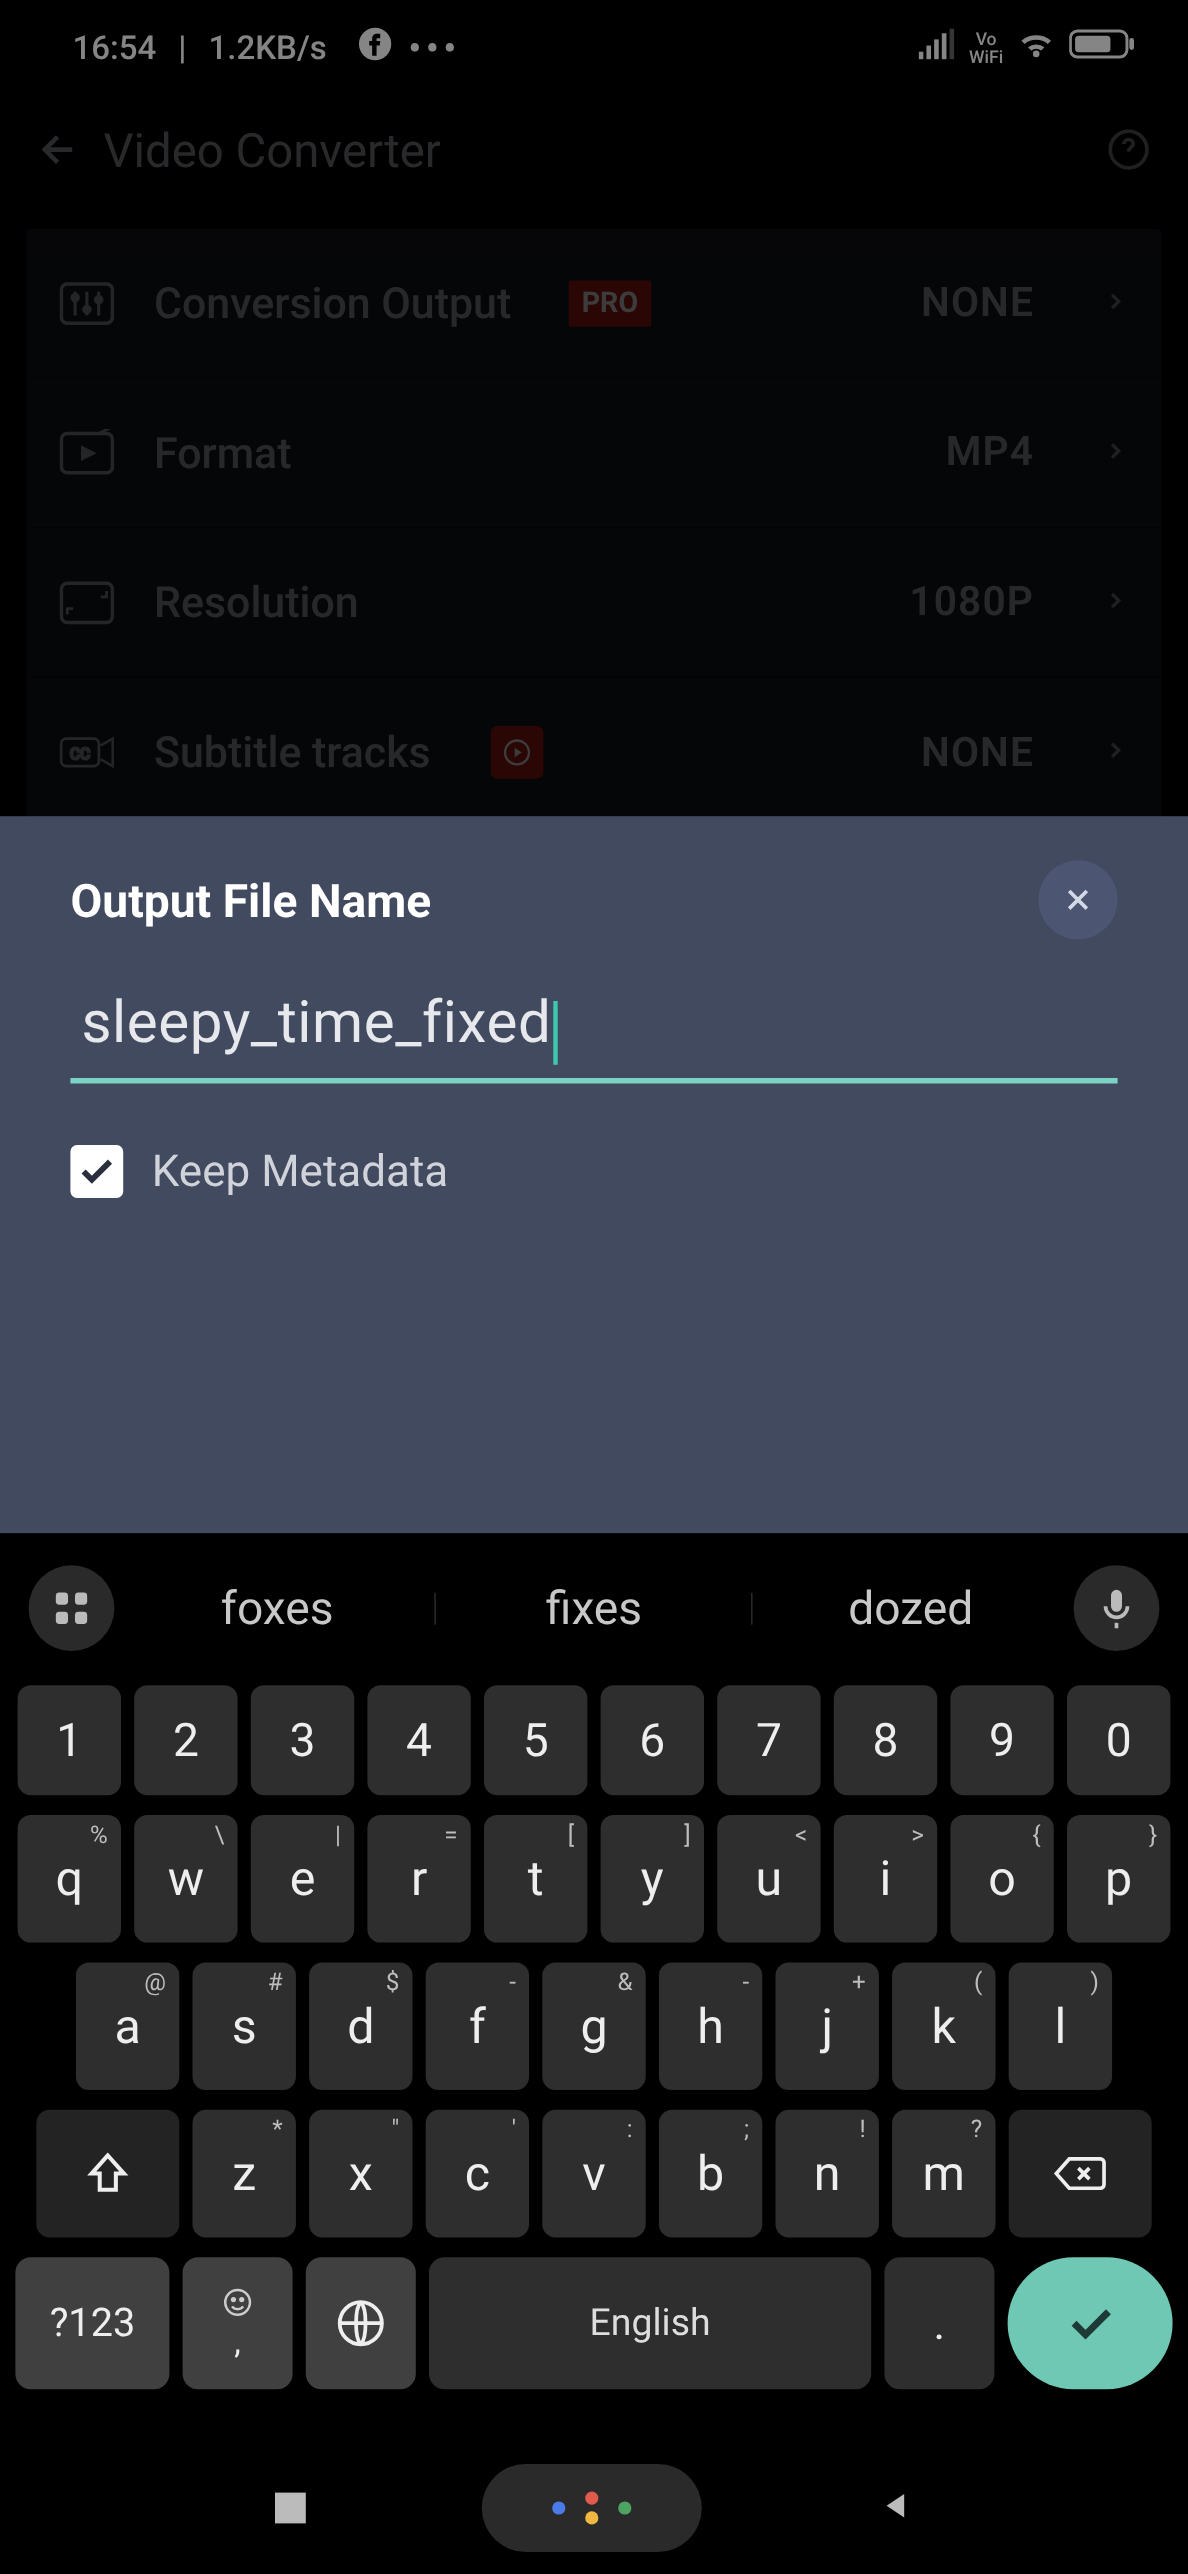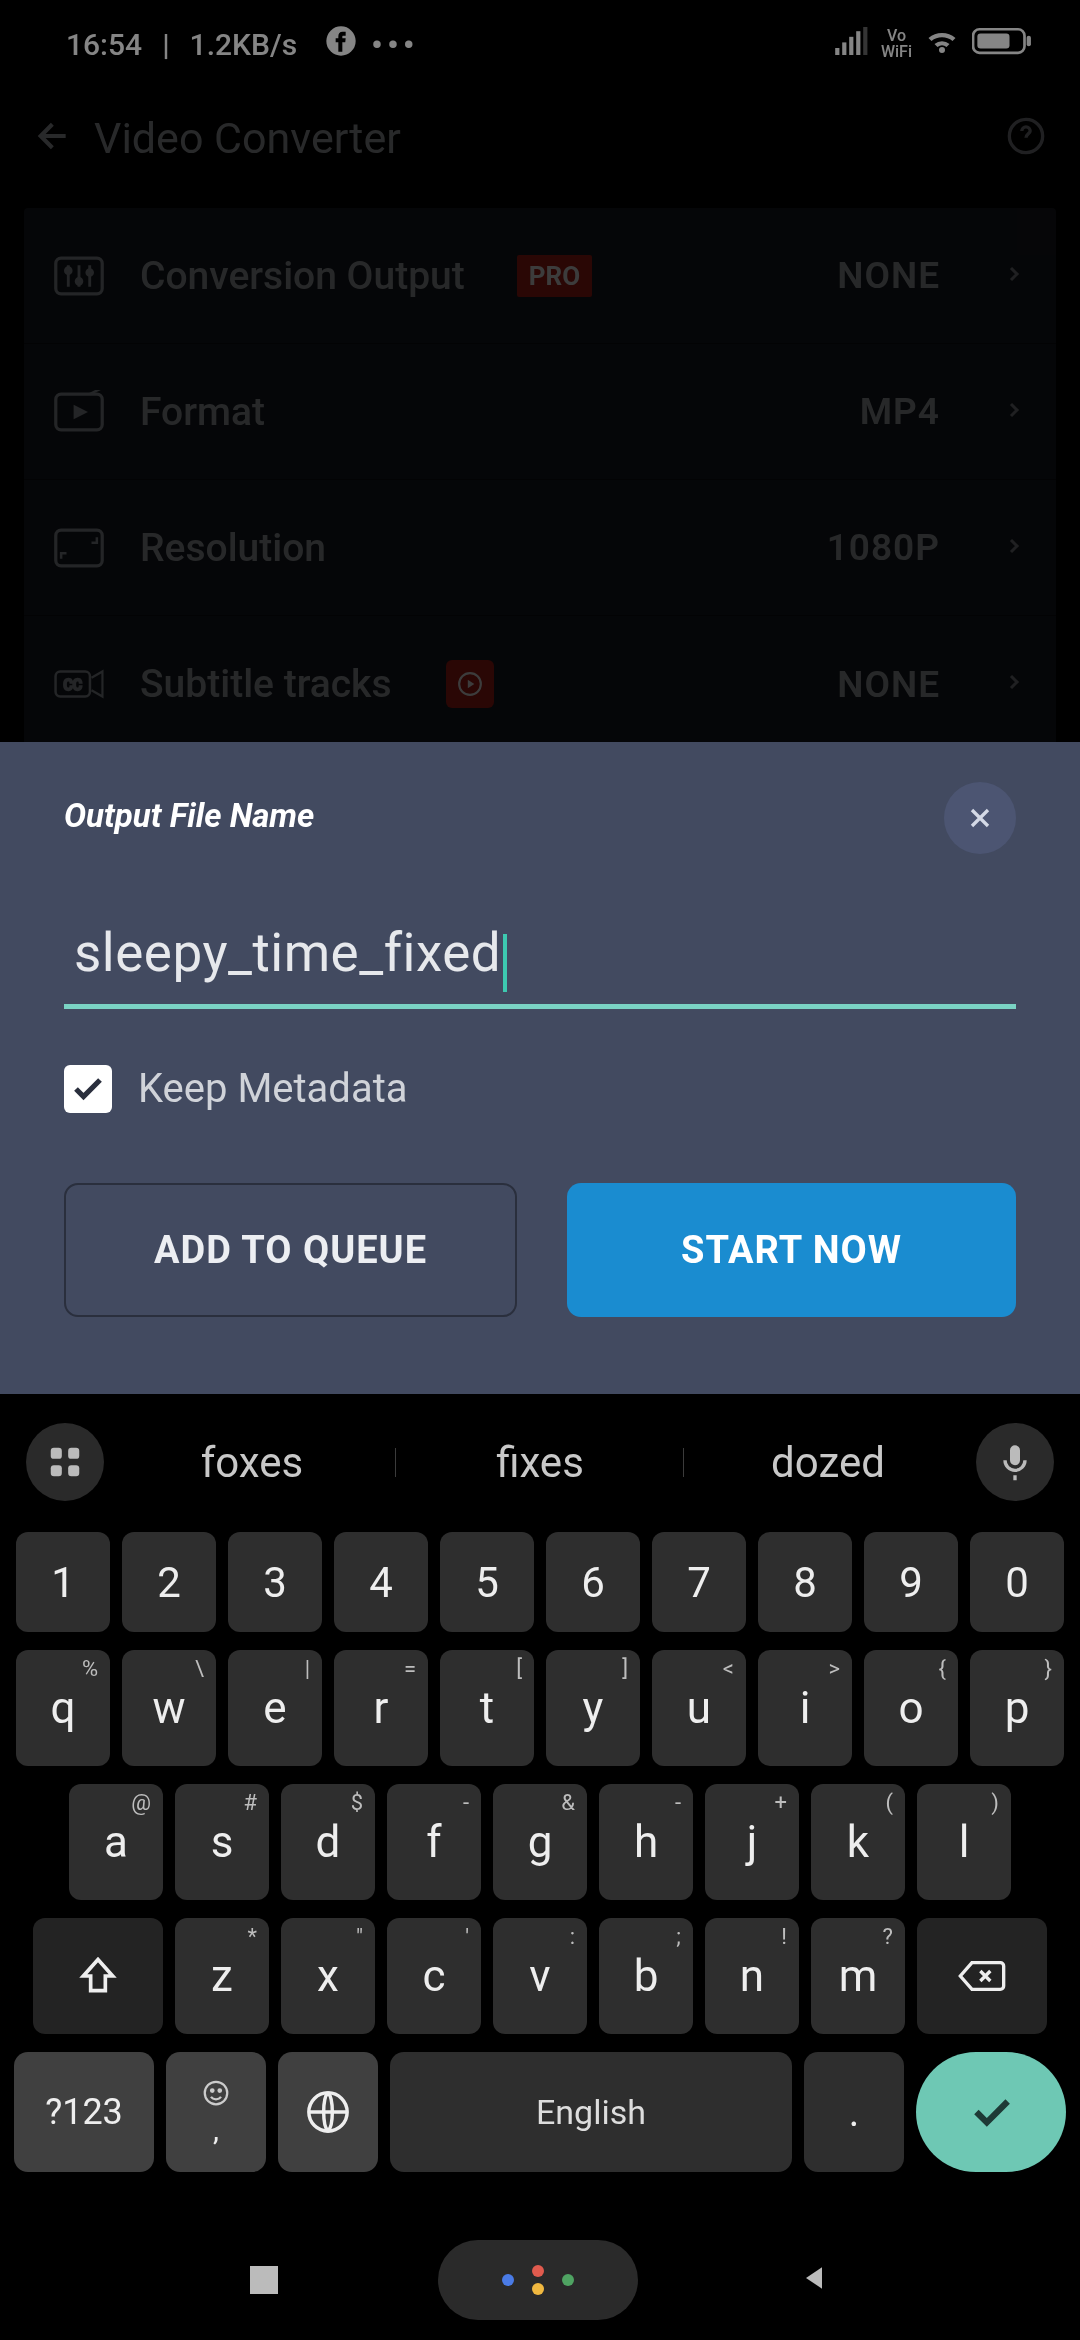--- a/index.html
+++ b/index.html
@@ -28,25 +28,25 @@
 .play-badge { background:#b31f17; width:48px; height:48px; border-radius:6px; margin-left:18px; display:flex; align-items:center; justify-content:center; }
 .row-value { margin-left:auto; font-size:37px; color:#a9adb2; font-weight:600; letter-spacing:1px; }
 .chevron svg { width:24px; height:24px; margin-left:26px; }
 
 
 .dim-overlay { position:absolute; left:0; top:0; right:0; height:742px; background:rgba(0,0,0,0.48); pointer-events:none; }
 
 
 .sheet { position:absolute; left:0; right:0; top:742px; height:652px; background:#424a60; padding:54px 64px 44px; }
 .sheet-header { display:flex; align-items:flex-start; }
-.sheet-title { font-size:33px; font-weight:700; color:#fff;font-style:italic; }
+.sheet-title { font-size:42px; font-weight:700; color:#fff; }
 .close-btn { margin-left:auto; width:72px; height:72px; border-radius:50%; background:#4c5572; display:flex; align-items:center; justify-content:center; margin-top:-14px; }
 .close-btn svg { width:32px; height:32px; }
 
-.filename-field { margin-top:68px; border-bottom:5px solid #7ad3c4; padding:0 10px 8px; position:relative; }
+.filename-field { margin-top:44px; border-bottom:5px solid #7ad3c4; padding:0 10px 8px; position:relative; }
 .filename-text { font-size:53px; color:#e6e8ec; font-weight:400; letter-spacing:0.5px; }
 .cursor { display:inline-block; width:4px; height:58px; background:#3dc9b0; margin-left:2px; vertical-align:middle; position:relative; top:-4px; }
 
 .checkbox-row { display:flex; align-items:center; gap:26px; margin-top:56px; }
 .checkbox { width:48px; height:48px; background:#fff; border-radius:6px; display:flex; align-items:center; justify-content:center; }
 .checkbox svg { width:36px; height:36px; }
 .checkbox-label { font-size:40px; color:#d0d3d9; }
 
 .button-row { display:flex; gap:50px; margin-top:70px; }
 .btn { flex:1; height:134px; border-radius:14px; display:flex; align-items:center; justify-content:center; font-size:38px; font-weight:700; letter-spacing:1px; }
@@ -244,28 +244,20 @@
   <div class="filename-field">
     <span class="filename-text">sleepy_time_fixed</span><span class="cursor"></span>
   </div>
   <div class="checkbox-row">
     <span class="checkbox">
       <svg viewBox="0 0 24 24" fill="none" stroke="#2a2f3d" stroke-width="3.5">
           <path d="M4 12l5 5L20 6"></path>
         </svg>
     </span>
     <span class="checkbox-label">Keep Metadata</span>
-  </div>
-  <div class="button-row">
-    <div class="btn btn-outline">
-      <span>ADD TO QUEUE</span>
-    </div>
-    <div class="btn btn-primary">
-      <span>START NOW</span>
-    </div>
   </div>
 </div>
 
 <div class="keyboard">
   <div class="kbd-top">
     <span class="kbd-apps">
       <svg viewBox="0 0 24 24" fill="#bbb">
           <rect x="3" y="3" width="7" height="7" rx="2"></rect>
           <rect x="14" y="3" width="7" height="7" rx="2"></rect>
           <rect x="3" y="14" width="7" height="7" rx="2"></rect>

